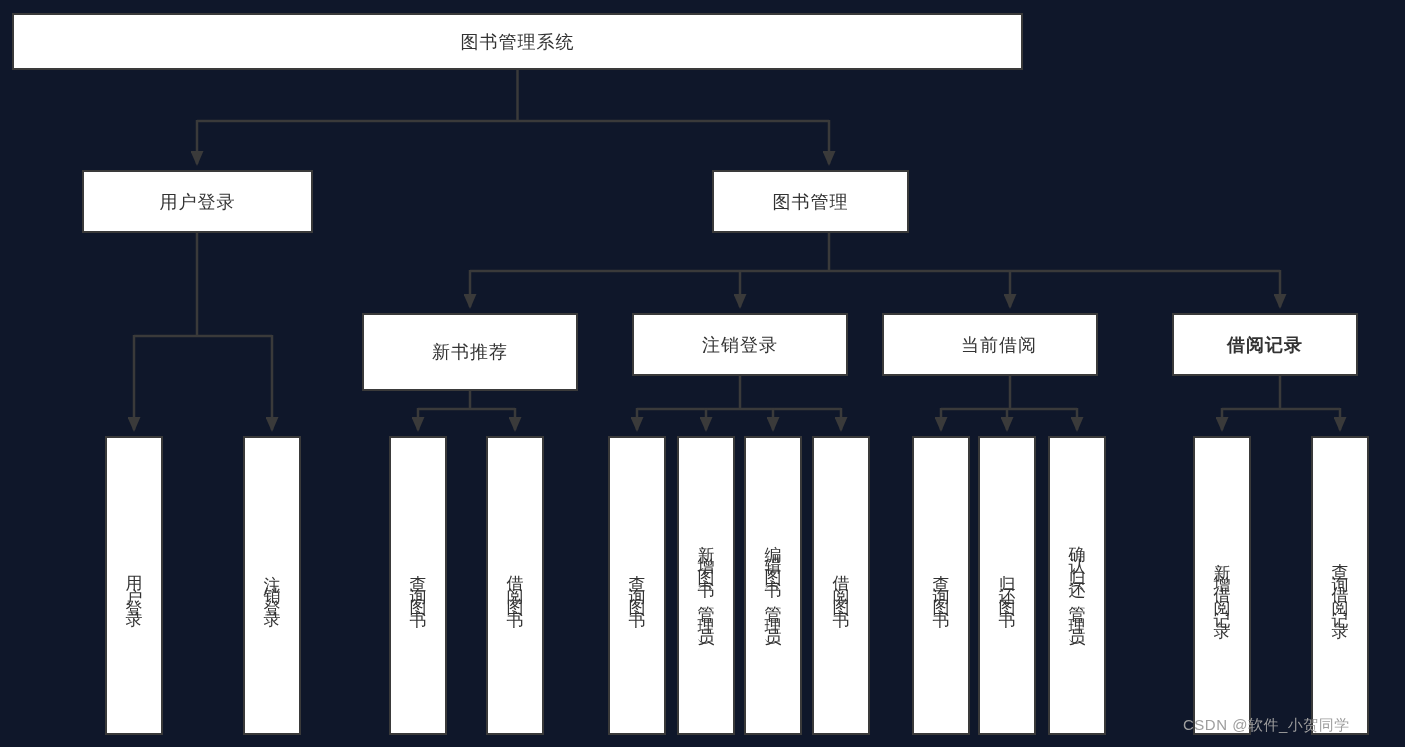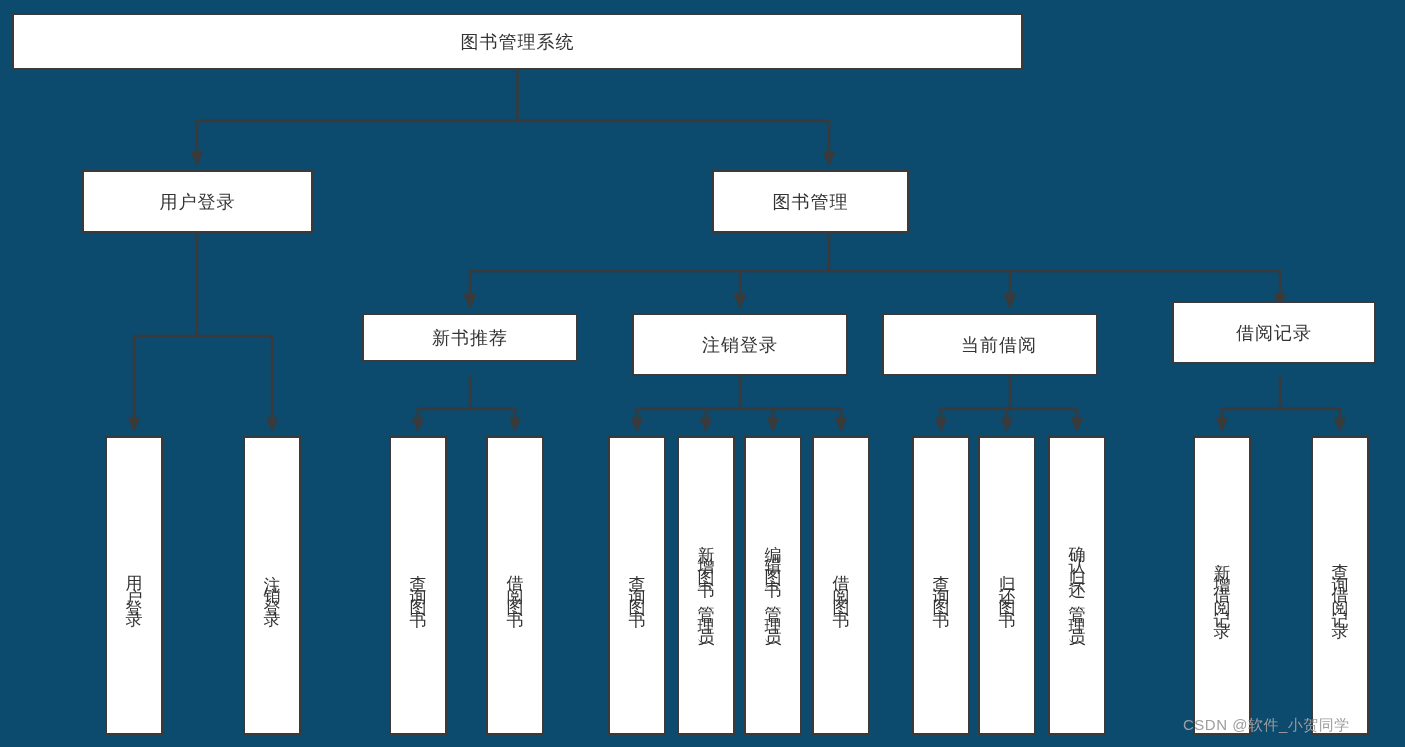--- a/index.html
+++ b/index.html
@@ -1,20 +1,20 @@
 <!DOCTYPE html>
 <html><head>
 <meta charset="utf-8">
 <style>
   html, body { margin: 0; padding: 0; background: #ffffff; }
   .canvas {
     position: relative;
     width: 1405px;
     height: 747px;
-    background: #0c4a6e;
+    background: #0f172a;
     font-family: "Liberation Sans", "DejaVu Sans", sans-serif;
     overflow: hidden;
   }
   .connectors {
     position: absolute;
     left: 0; top: 0;
     width: 1405px; height: 747px;
   }
   .box {
     position: absolute;
@@ -102,24 +102,24 @@
       <path d="M1222 408 L1222 430" marker-end="url(#arr)"></path>
       <path d="M1340 408 L1340 430" marker-end="url(#arr)"></path>
     </g>
   </svg>
 
   <div class="box hbox root-box" style="left:12px; top:13px; width:1011px; height:57px;">图书管理系统</div>
 
   <div class="box hbox" style="left:82px; top:170px; width:231px; height:63px;">用户登录</div>
   <div class="box hbox" style="left:712px; top:170px; width:197px; height:63px;">图书管理</div>
 
-  <div class="box hbox" style="left:362px; top:313px; width:216px; height:49px;">新书推荐</div>
+  <div class="box hbox" style="left:362px; top:313px; width:216px; height:78px;">新书推荐</div>
   <div class="box hbox" style="left:632px; top:313px; width:216px; height:63px;">注销登录</div>
   <div class="box hbox" style="left:882px; top:313px; width:216px; height:63px;padding-left:18px;">当前借阅</div>
-  <div class="box hbox" style="left:1172px; top:301px; width:204px; height:63px;">借阅记录</div>
+  <div class="box hbox" style="left:1172px; top:313px; width:186px; height:63px;font-weight:bold;">借阅记录</div>
 
   <div class="box vbox" style="left:105px;">用户登录</div>
   <div class="box vbox" style="left:243px;">注销登录</div>
   <div class="box vbox" style="left:389px;">查询图书</div>
   <div class="box vbox" style="left:486px;">借阅图书</div>
   <div class="box vbox" style="left:608px;">查询图书</div>
   <div class="box vbox" style="left:677px;">新增图书（管理员）</div>
   <div class="box vbox" style="left:744px;">编辑图书（管理员）</div>
   <div class="box vbox" style="left:812px;">借阅图书</div>
   <div class="box vbox" style="left:912px;">查询图书</div>

